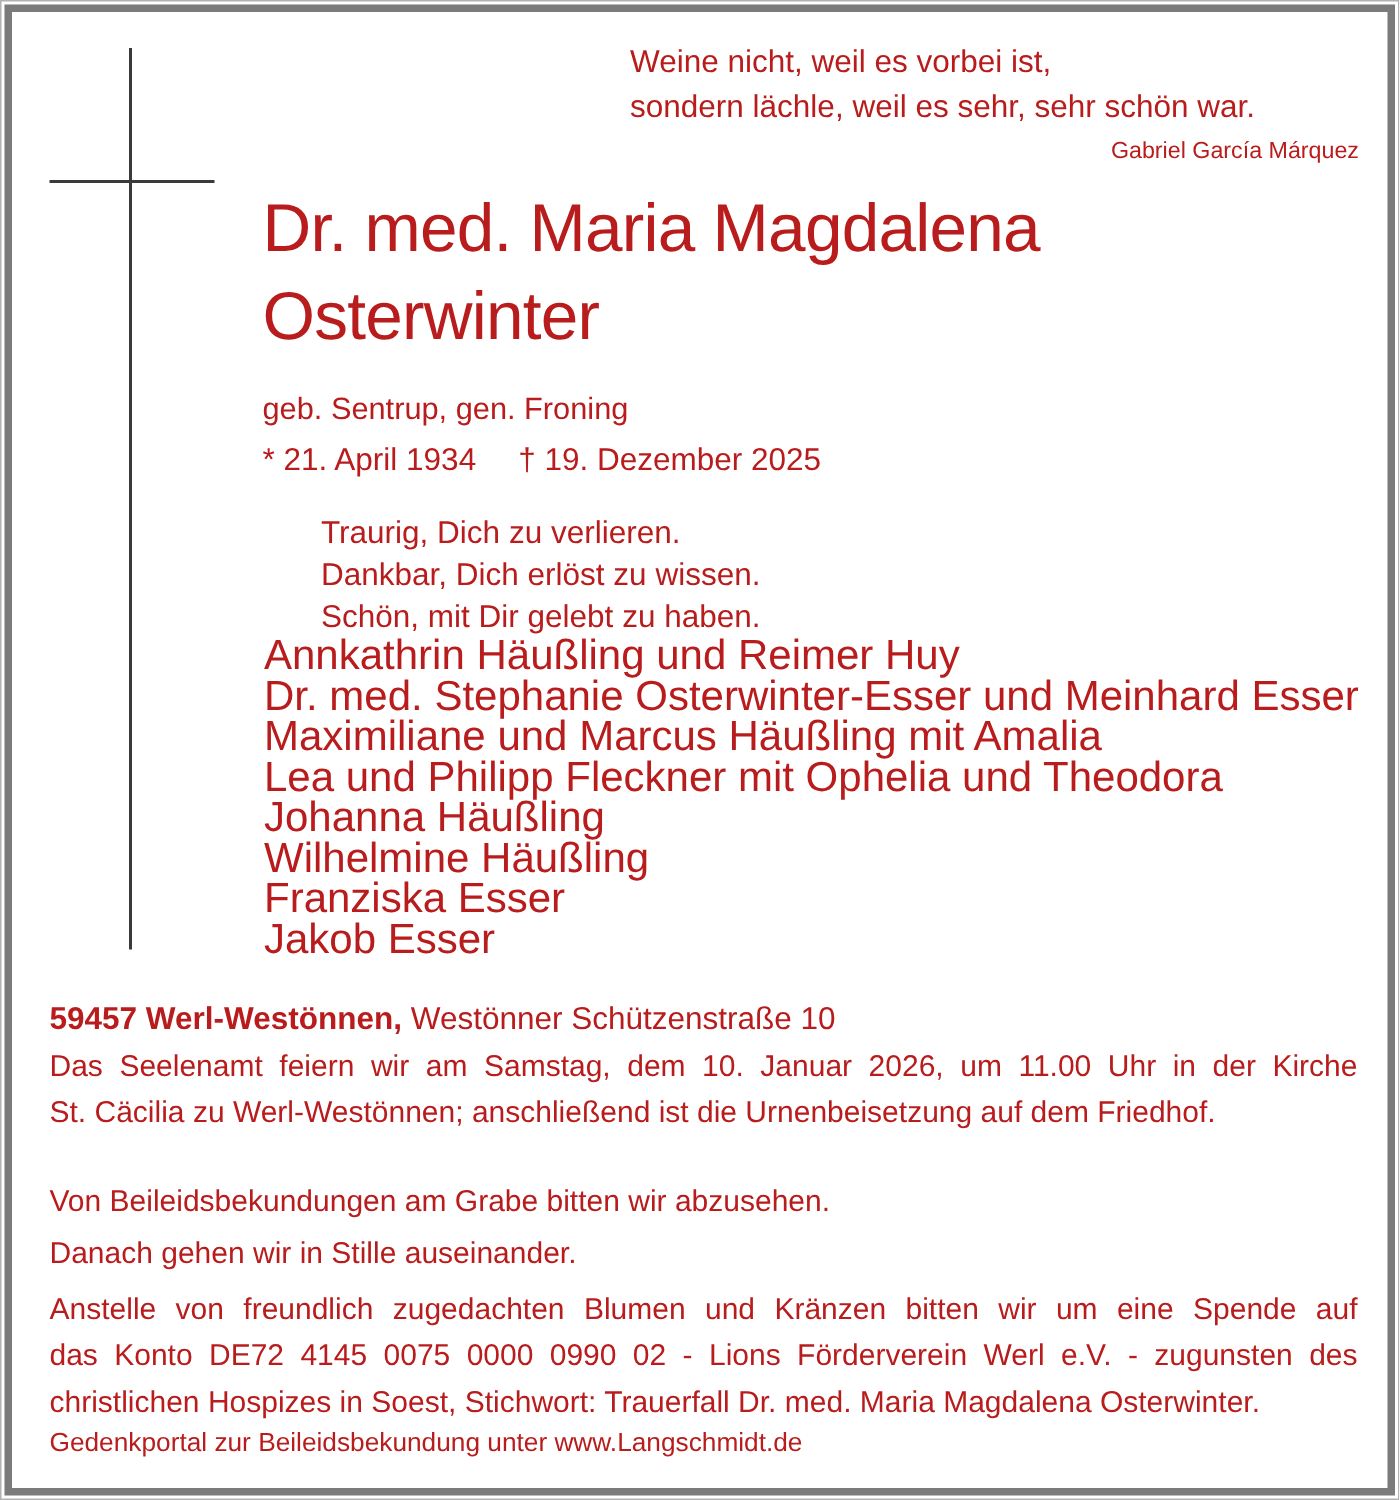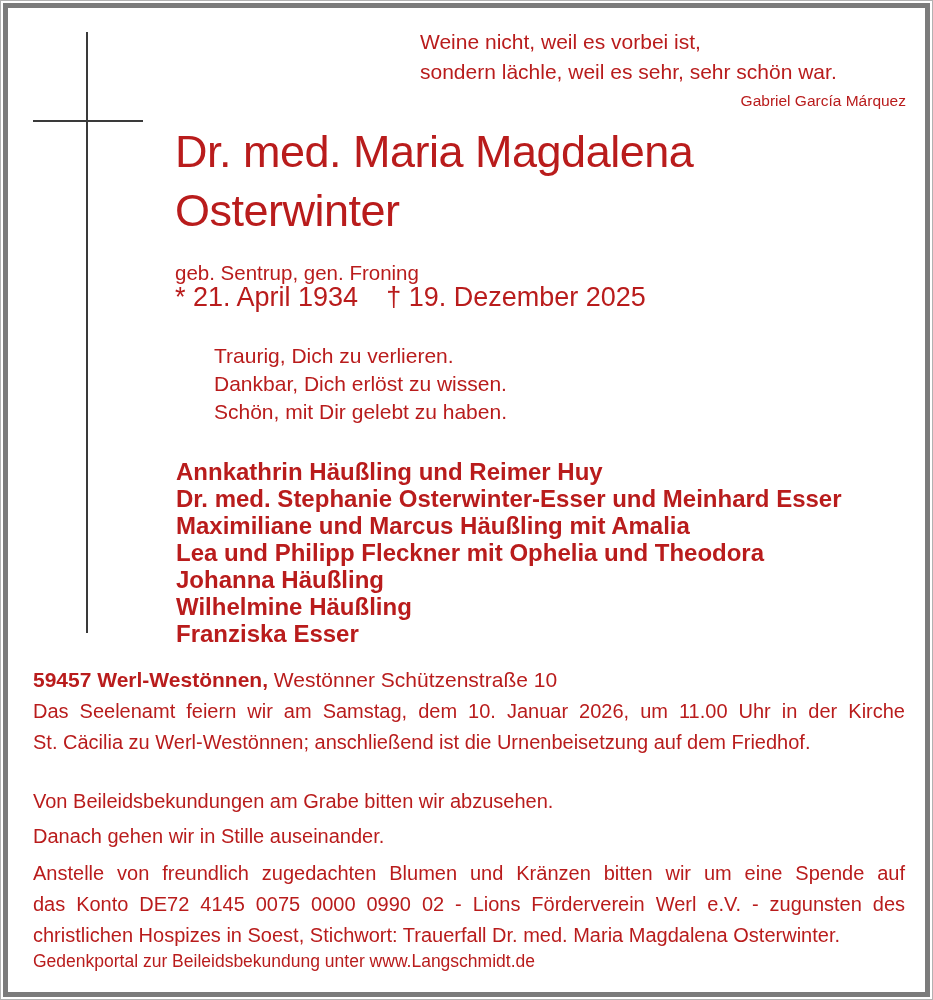--- a/index.html
+++ b/index.html
@@ -30,28 +30,28 @@
   .cross-h { position: absolute; left: 33px; top: 120px; width: 110px; height: 2px; background: #3a3a3a; }
 
   
   .quote { position: absolute; left: 420px; top: 27px; width: 486px; font-size: 21px; line-height: 30px; }
   .quote-attrib { text-align: right; font-size: 15.5px; line-height: 19px; margin-top: 4px; }
 
   
   .header { position: absolute; left: 175px; top: 122px; width: 725px; text-align: left; }
   .title-line { font-size: 45px; line-height: 59px; letter-spacing: -0.5px; font-weight: normal; }
   .maiden { font-size: 20.5px; line-height: 24px; margin-top: 21px; }
-  .dates { font-size: 27px; line-height: 24px; }
+  .dates { font-size: 21px; line-height: 24px; margin-top: 10px; }
   .death-date { margin-left: 28px; }
 
   
   .epitaph { position: absolute; left: 176px; top: 342px; font-size: 21px; line-height: 28px; margin-left: 38px; }
 
   
-  .mourners { position: absolute; left: 176px; top: 458px; font-size: 24px; line-height: 27px; font-weight: bold; }
+  .mourners { position: absolute; left: 176px; top: 423px; font-size: 28px; line-height: 27px; font-weight: normal; }
 
   
   .address { position: absolute; left: 33px; top: 667px; font-size: 21px; line-height: 26px; }
   .address .city { font-weight: bold; }
 
   
   .para { position: absolute; left: 33px; width: 872px; font-size: 20px; line-height: 31px; }
   .p-service { top: 696px; }
   .p-condolence { top: 788px; line-height: 26px; }
   .p-farewell { top: 823px; line-height: 26px; }
@@ -96,20 +96,21 @@
   </div>
 
   <div class="mourners">
     <div>Annkathrin Häußling und Reimer Huy</div>
     <div>Dr. med. Stephanie Osterwinter-Esser und Meinhard Esser</div>
     <div>Maximiliane und Marcus Häußling mit Amalia</div>
     <div>Lea und Philipp Fleckner mit Ophelia und Theodora</div>
     <div>Johanna Häußling</div>
     <div>Wilhelmine Häußling</div>
     <div>Franziska Esser</div>
+    <div>Jakob Esser</div>
   </div>
 
   <div class="address">
     <span class="city">59457 Werl-Westönnen,</span>
     <span class="street">Westönner Schützenstraße 10</span>
   </div>
 
   <div class="para p-service">
     <div class="just-line">Das Seelenamt feiern wir am Samstag, dem 10. Januar 2026, um 11.00 Uhr in der Kirche</div>
     <div class="last-line">St. Cäcilia zu Werl-Westönnen; anschließend ist die Urnenbeisetzung auf dem Friedhof.</div>

